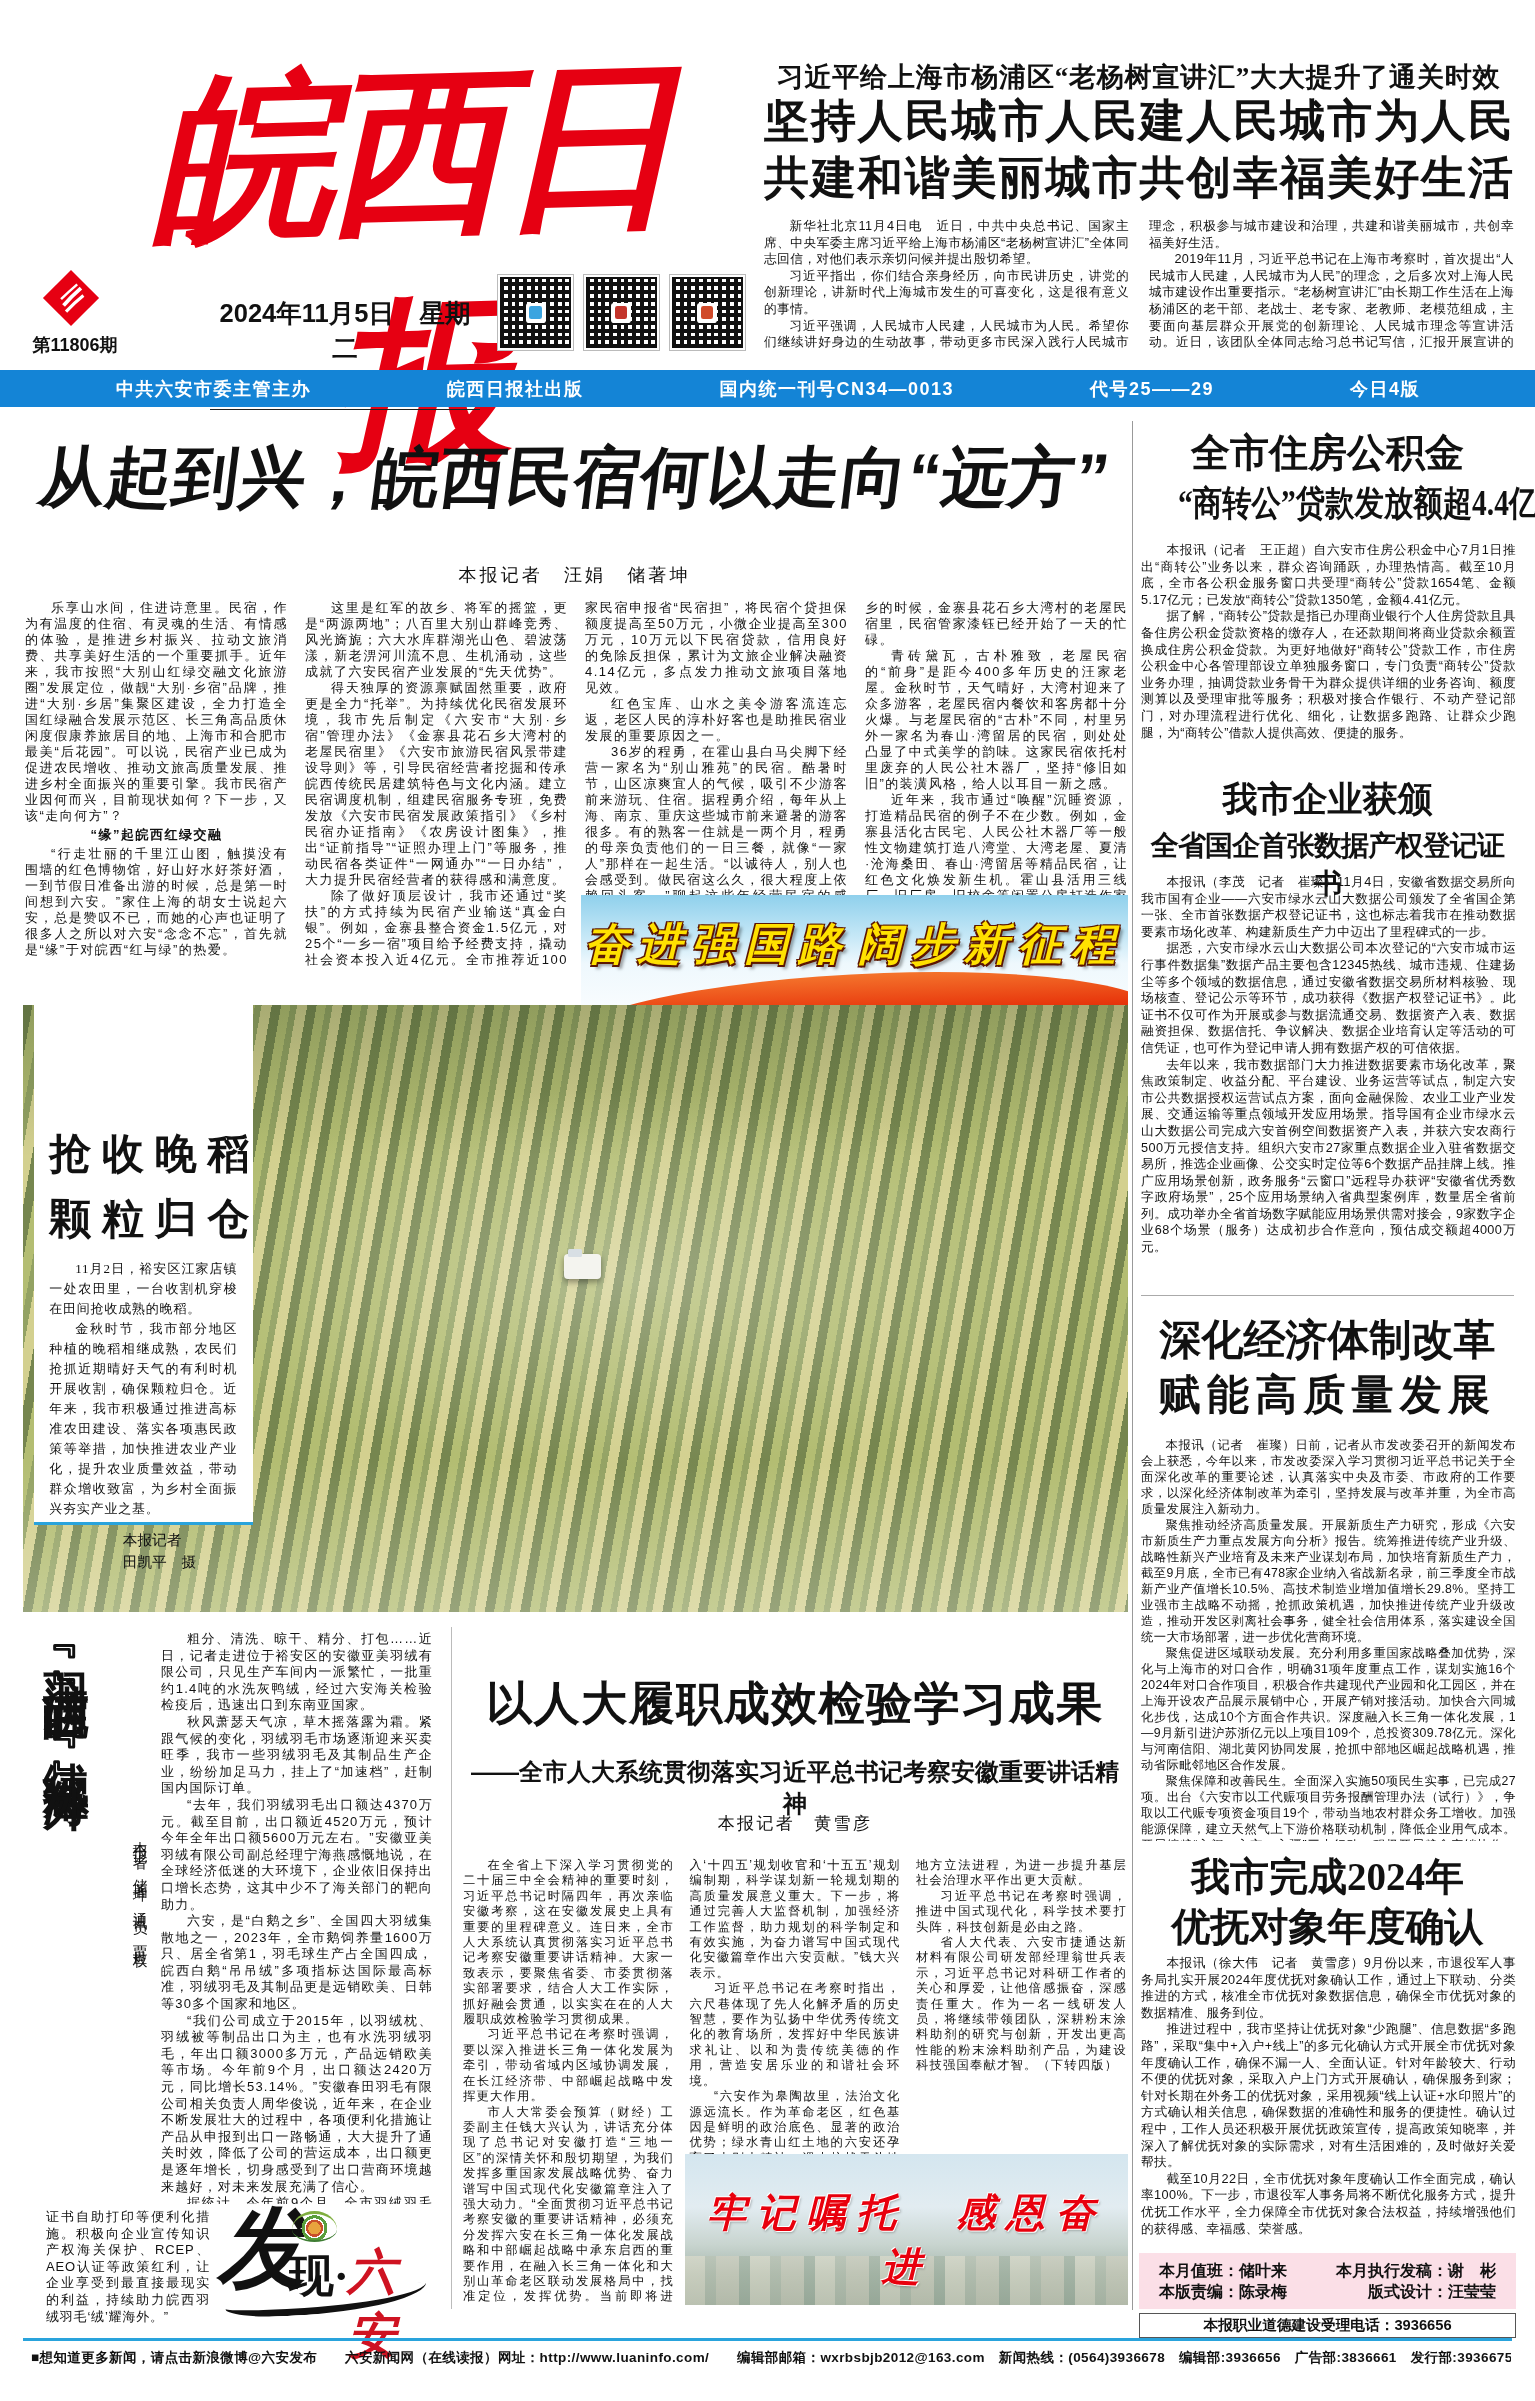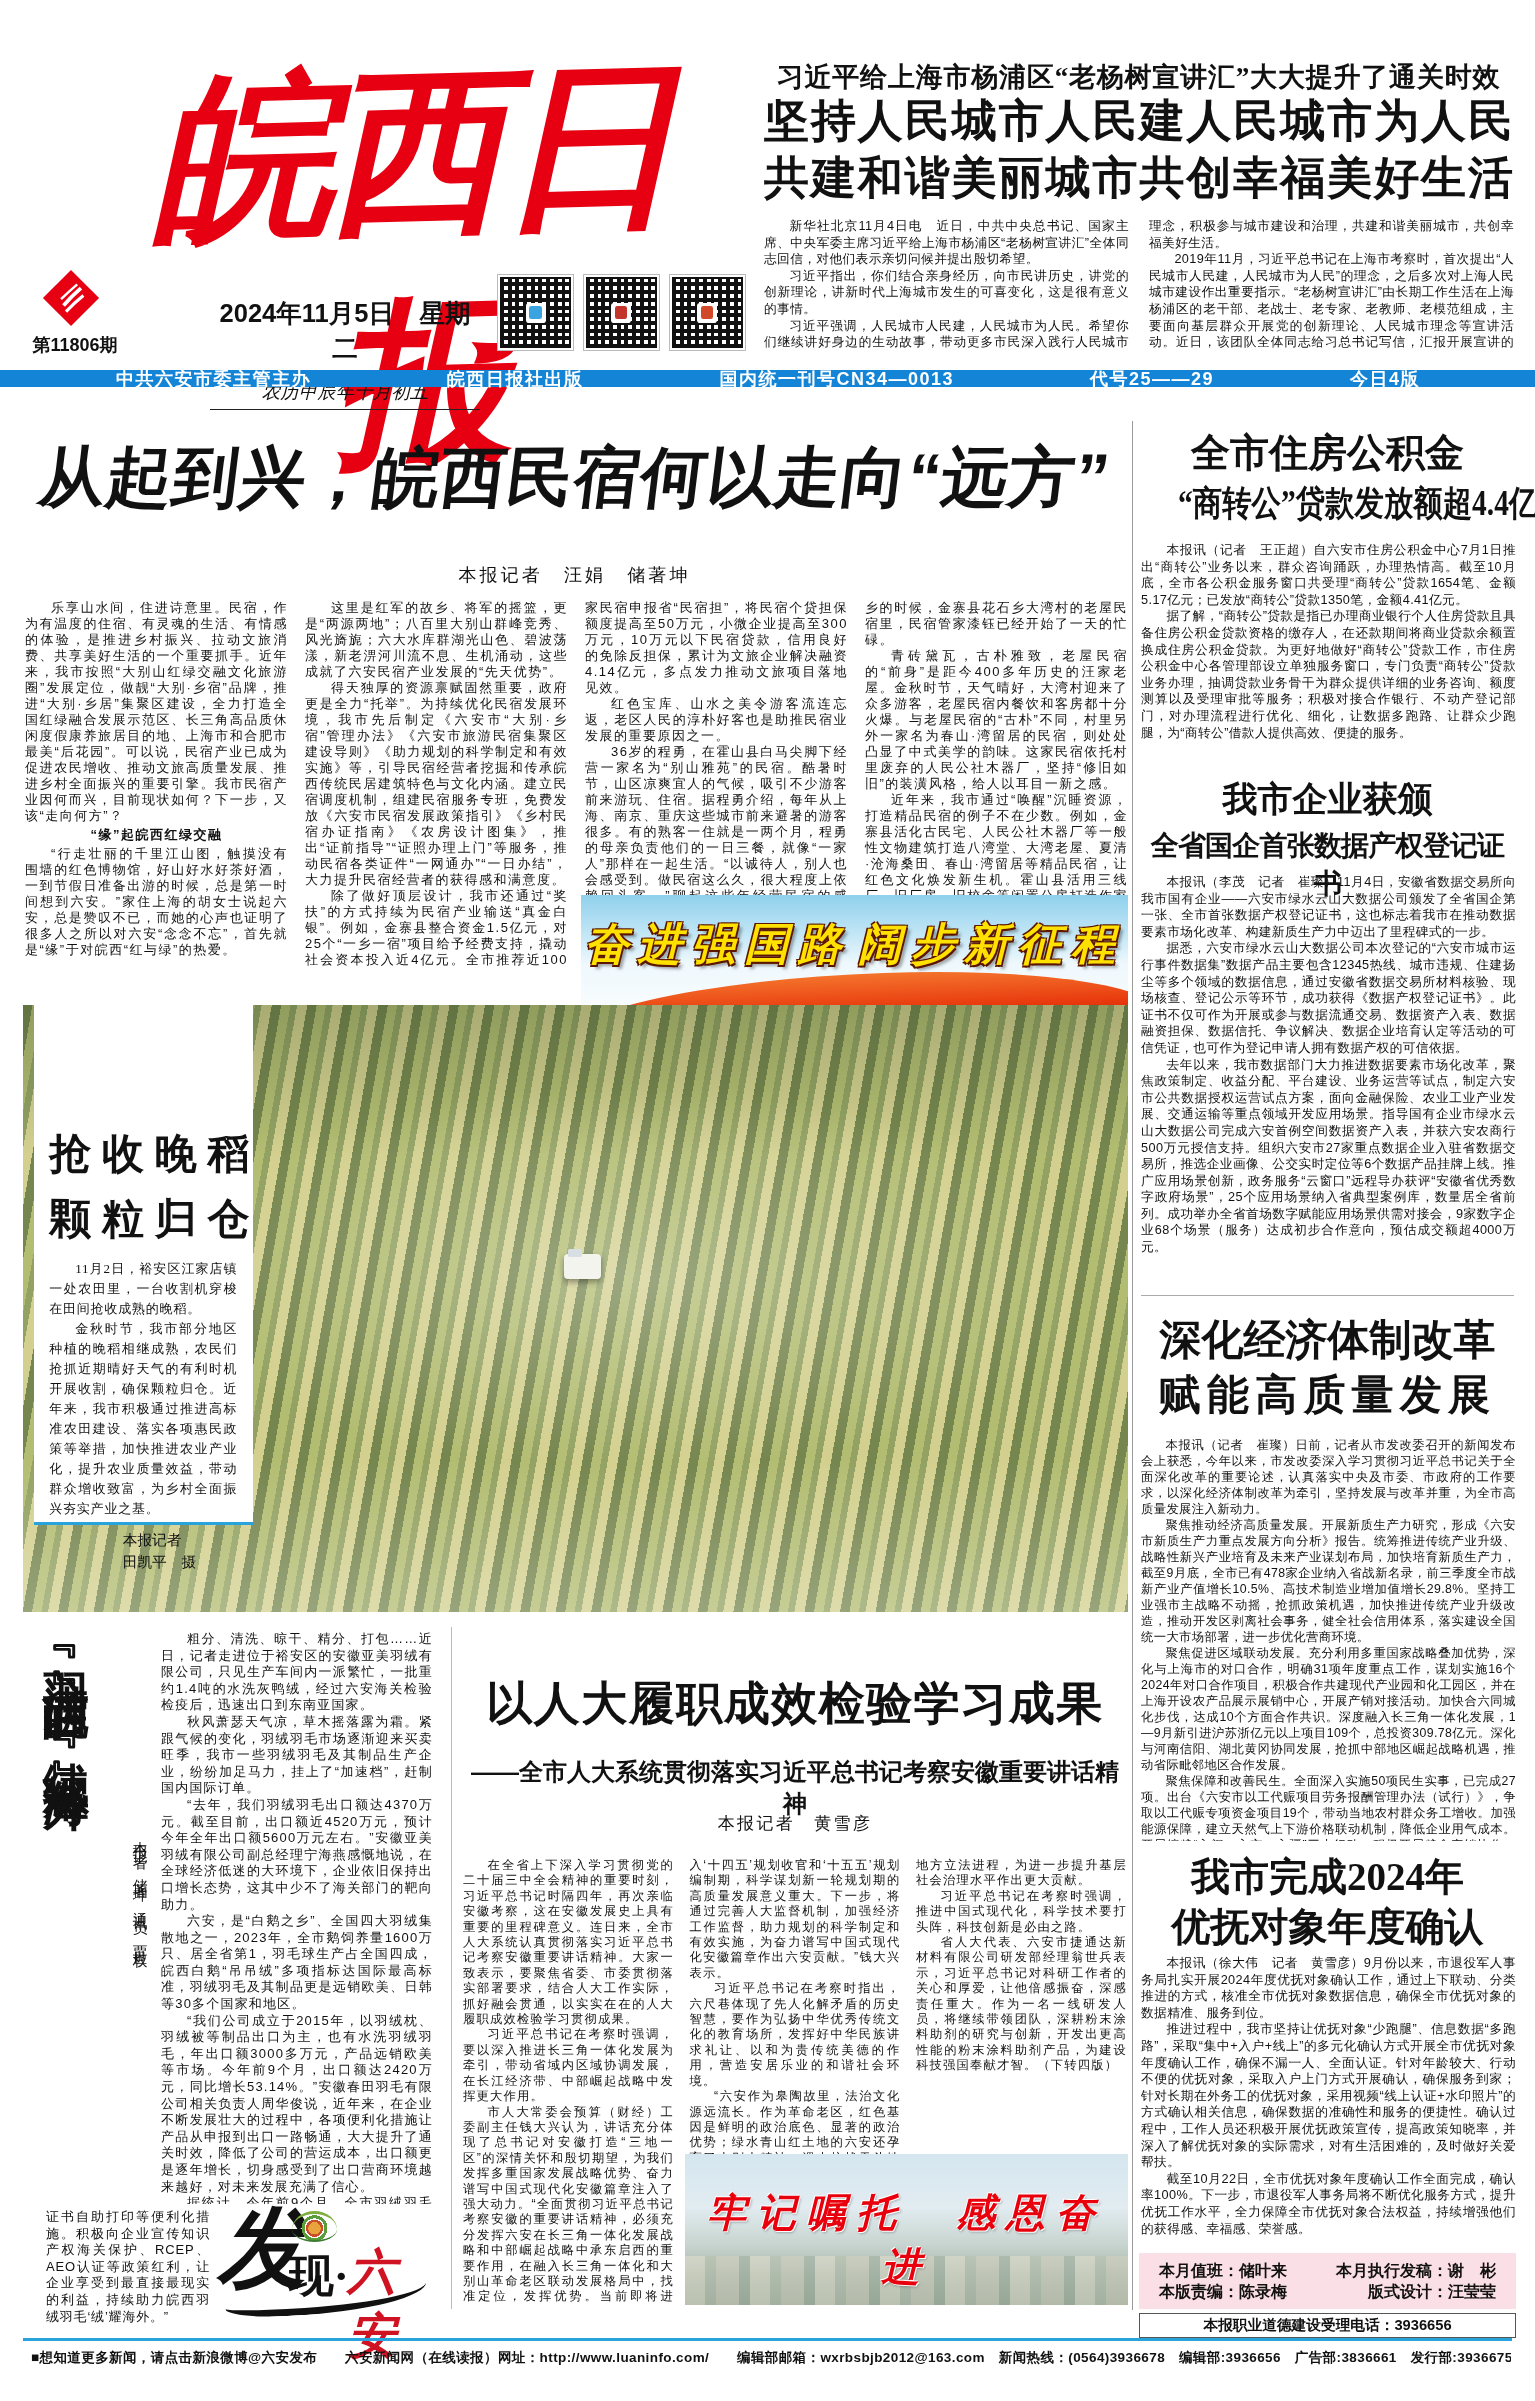--- a/index.html
+++ b/index.html
@@ -32,21 +32,21 @@
   
   .top-kicker{left:765px;top:59px;width:747px;font-size:27px;font-weight:900;text-align:center;letter-spacing:0.8px;}
   .top-h1{left:764px;top:96px;width:749px;font-size:45px;font-weight:900;text-align:justify;
           text-align-last:justify;line-height:1.15;}
   .top-h2{left:764px;top:153px;width:749px;font-size:45px;font-weight:900;text-align:justify;
           text-align-last:justify;line-height:1.15;}
   .top-body{left:764px;top:218px;width:750px;height:151px;column-count:2;column-gap:20px;
             column-fill:auto;font-size:12.7px;line-height:16.6px;letter-spacing:0.4px;overflow:hidden;}
 
   
-  .info-bar{left:0;top:370px;width:1536px;height:17px;background:#1484d6;display:flex;
+  .info-bar{left:0;top:370px;width:1536px;height:37px;background:#1484d6;display:flex;
             align-items:center;justify-content:space-between;padding:0 116px;box-sizing:border-box;}
   .info-bar span{color:#fff;font-size:18px;font-weight:700;letter-spacing:1.5px;}
 
   
   .main-headline{left:23px;top:438px;width:1103px;font-size:66px;font-weight:900;text-align:center;
      letter-spacing:0.8px;transform:skewX(-7deg);line-height:1.2;}
   .main-byline{left:23px;top:563px;width:1103px;text-align:center;font-size:18px;letter-spacing:3.1px;
      font-family:"Liberation Serif","DejaVu Serif",serif;}
   .main-body{left:25px;top:600px;width:1103px;height:380px;column-count:4;column-gap:17px;
      column-fill:auto;font-size:13px;line-height:16px;letter-spacing:1.5px;overflow:hidden;}
@@ -182,21 +182,21 @@
   </div>
 
   <div class="abs main-headline">从起到兴，皖西民宿何以走向“远方”</div>
   <div class="abs main-byline">本报记者　汪娟　储著坤</div>
   <div class="abs main-body">
 
   <div class="para t-p">乐享山水间，住进诗意里。民宿，作为有温度的住宿、有灵魂的生活、有情感的体验，是推进乡村振兴、拉动文旅消费、共享美好生活的一个重要抓手。近年来，我市按照“大别山红绿交融文化旅游圈”发展定位，做靓“大别·乡宿”品牌，推进“大别·乡居”集聚区建设，全力打造全国红绿融合发展示范区、长三角高品质休闲度假康养旅居目的地、上海市和合肥市最美“后花园”。可以说，民宿产业已成为促进农民增收、推动文旅高质量发展、推进乡村全面振兴的重要引擎。我市民宿产业因何而兴，目前现状如何？下一步，又该“走向何方”？</div>
       <div class="para t-h">“缘”起皖西红绿交融</div>
       <div class="para t-p">“行走壮丽的千里江山图，触摸没有围墙的红色博物馆，好山好水好茶好酒，一到节假日准备出游的时候，总是第一时间想到六安。”家住上海的胡女士说起六安，总是赞叹不已，而她的心声也证明了很多人之所以对六安“念念不忘”，首先就是“缘”于对皖西“红与绿”的热爱。</div>
       <div class="para t-p">这里是红军的故乡、将军的摇篮，更是“两源两地”；八百里大别山群峰竞秀、风光旖旎；六大水库群湖光山色、碧波荡漾，新老淠河川流不息、生机涌动，这些成就了六安民宿产业发展的“先天优势”。</div>
-      <div class="para t-p">得天独厚的资源禀赋固然重要，政府更是全力“托举”。为持续优化民宿发展环境，我市先后制定《六安市“大别·乡宿”管理办法》《六安市旅游民宿集聚区建设导则》《助力规划的科学制定和有效实施》等，引导民宿经营者挖掘和传承皖西传统民居建筑特色与文化内涵。建立民宿调度机制，组建民宿服务专班，免费发放《六安市民宿发展政策指引》《乡村民宿办证指南》《农房设计图集》，推出“证前指导”“证照办理上门”等服务，推动民宿各类证件“一网通办”“一日办结”，大力提升民宿经营者的获得感和满意度。</div>
+      <div class="para t-p">得天独厚的资源禀赋固然重要，政府更是全力“托举”。为持续优化民宿发展环境，我市先后制定《六安市“大别·乡宿”管理办法》《金寨县花石乡大湾村的老屋民宿里》《六安市旅游民宿风景带建设导则》等，引导民宿经营者挖掘和传承皖西传统民居建筑特色与文化内涵。建立民宿调度机制，组建民宿服务专班，免费发放《六安市民宿发展政策指引》《乡村民宿办证指南》《农房设计图集》，推出“证前指导”“证照办理上门”等服务，推动民宿各类证件“一网通办”“一日办结”，大力提升民宿经营者的获得感和满意度。</div>
       <div class="para t-p">除了做好顶层设计，我市还通过“奖扶”的方式持续为民宿产业输送“真金白银”。例如，金寨县整合资金1.5亿元，对25个“一乡一宿”项目给予经费支持，撬动社会资本投入近4亿元。全市推荐近100家民宿申报省“民宿担”，将民宿个贷担保额度提高至50万元，小微企业提高至300万元，10万元以下民宿贷款，信用良好的免除反担保，累计为文旅企业解决融资4.14亿元，多点发力推动文旅项目落地见效。</div>
       <div class="para t-p">红色宝库、山水之美令游客流连忘返，老区人民的淳朴好客也是助推民宿业发展的重要原因之一。</div>
       <div class="para t-p">36岁的程勇，在霍山县白马尖脚下经营一家名为“别山雅苑”的民宿。酷暑时节，山区凉爽宜人的气候，吸引不少游客前来游玩、住宿。据程勇介绍，每年从上海、南京、重庆这些城市前来避暑的游客很多。有的熟客一住就是一两个月，程勇的母亲负责他们的一日三餐，就像“一家人”那样在一起生活。“以诚待人，别人也会感受到。做民宿这么久，很大程度上依赖回头客。”聊起这些年经营民宿的感受，程勇感慨地说。</div>
       <div class="para t-h">“兴”旺蓬勃发展之势</div>
       <div class="para t-p">“凌晨的大湾和早上的朝霞，还有民宿里的猫和花。”清晨，当很多人还在梦乡的时候，金寨县花石乡大湾村的老屋民宿里，民宿管家漆钰已经开始了一天的忙碌。</div>
       <div class="para t-p">青砖黛瓦，古朴雅致，老屋民宿的“前身”是距今400多年历史的汪家老屋。金秋时节，天气晴好，大湾村迎来了众多游客，老屋民宿内餐饮和客房都十分火爆。与老屋民宿的“古朴”不同，村里另外一家名为春山·湾留居的民宿，则处处凸显了中式美学的韵味。这家民宿依托村里废弃的人民公社木器厂，坚持“修旧如旧”的装潢风格，给人以耳目一新之感。</div>
       <div class="para t-p">近年来，我市通过“唤醒”沉睡资源，打造精品民宿的例子不在少数。例如，金寨县活化古民宅、人民公社木器厂等一般性文物建筑打造八湾堂、大湾老屋、夏清·沧海桑田、春山·湾留居等精品民宿，让红色文化焕发新生机。霍山县活用三线厂、旧厂房、旧校舍等闲置公房打造作家村、画家村、有美山地、古桥人家等特色民宿。通过能人专业经营，打造了屋脊山云上山舍·影寓、宋家河古村茶栈、见山水、乔帮鹜、宿良辰等众多精品民宿，其中多家民宿新晋为“网红”打卡点。（下转四版）</div>
     </div>
 
   <div class="abs strip-banner">

